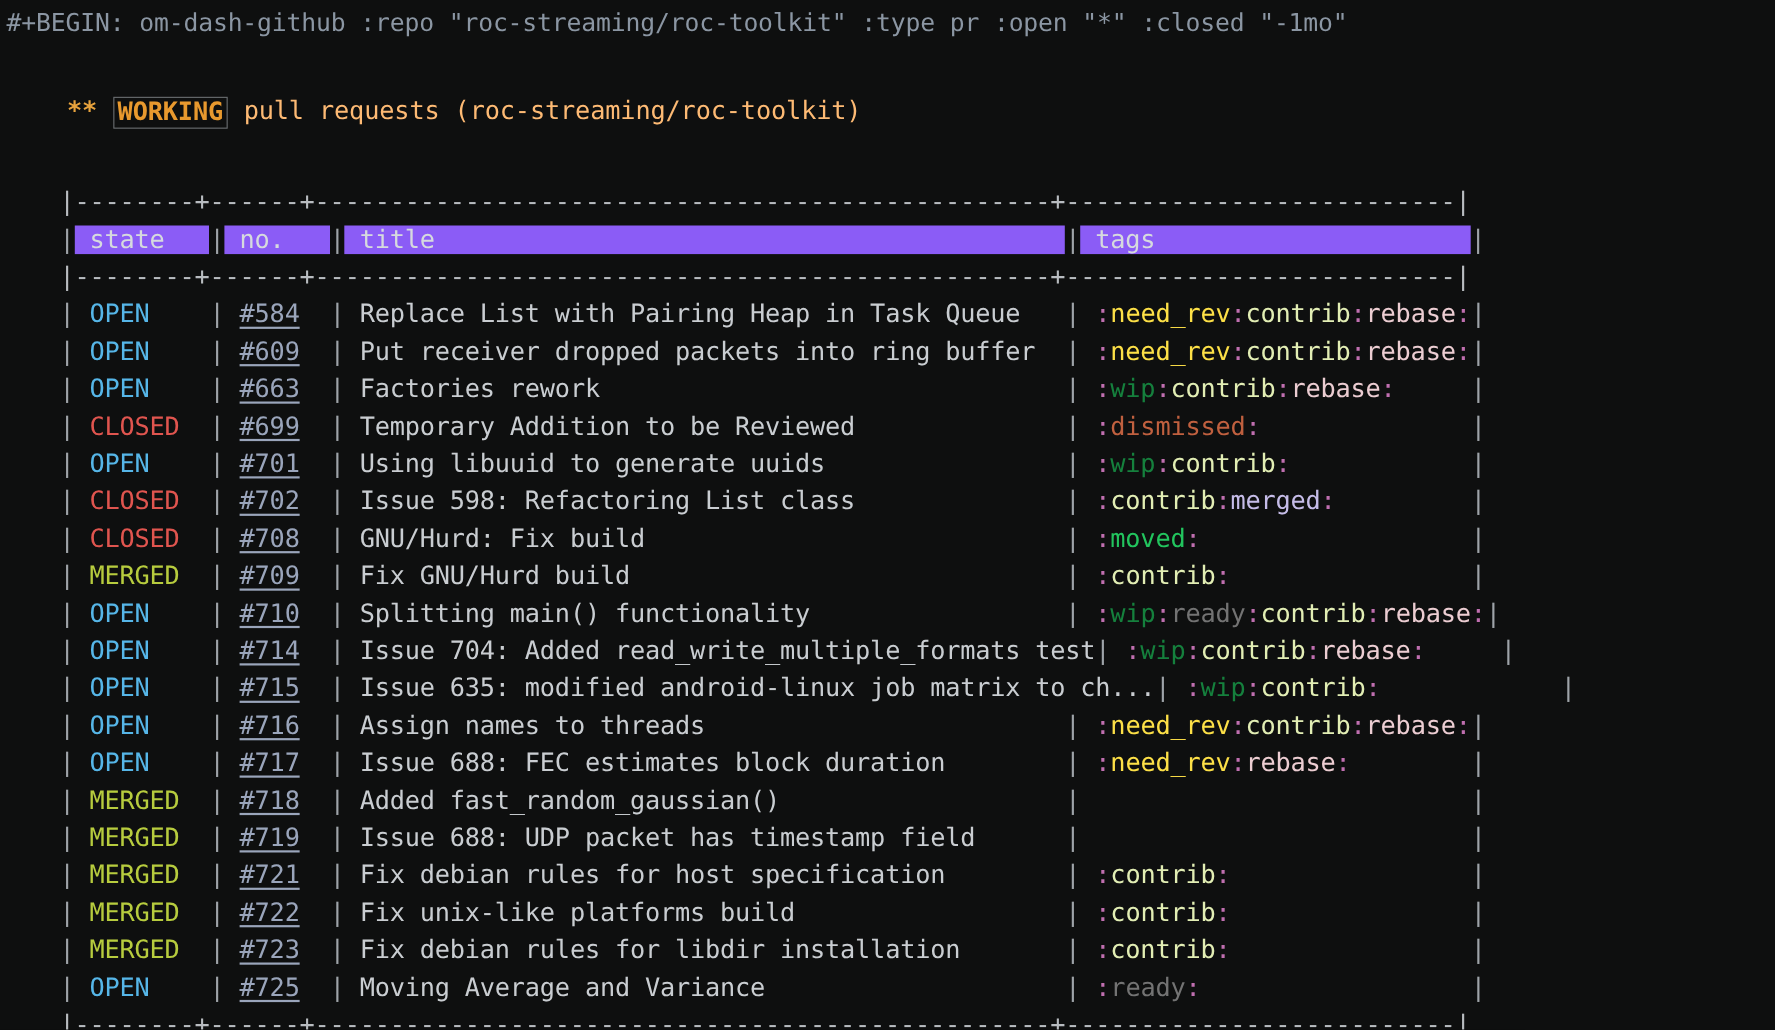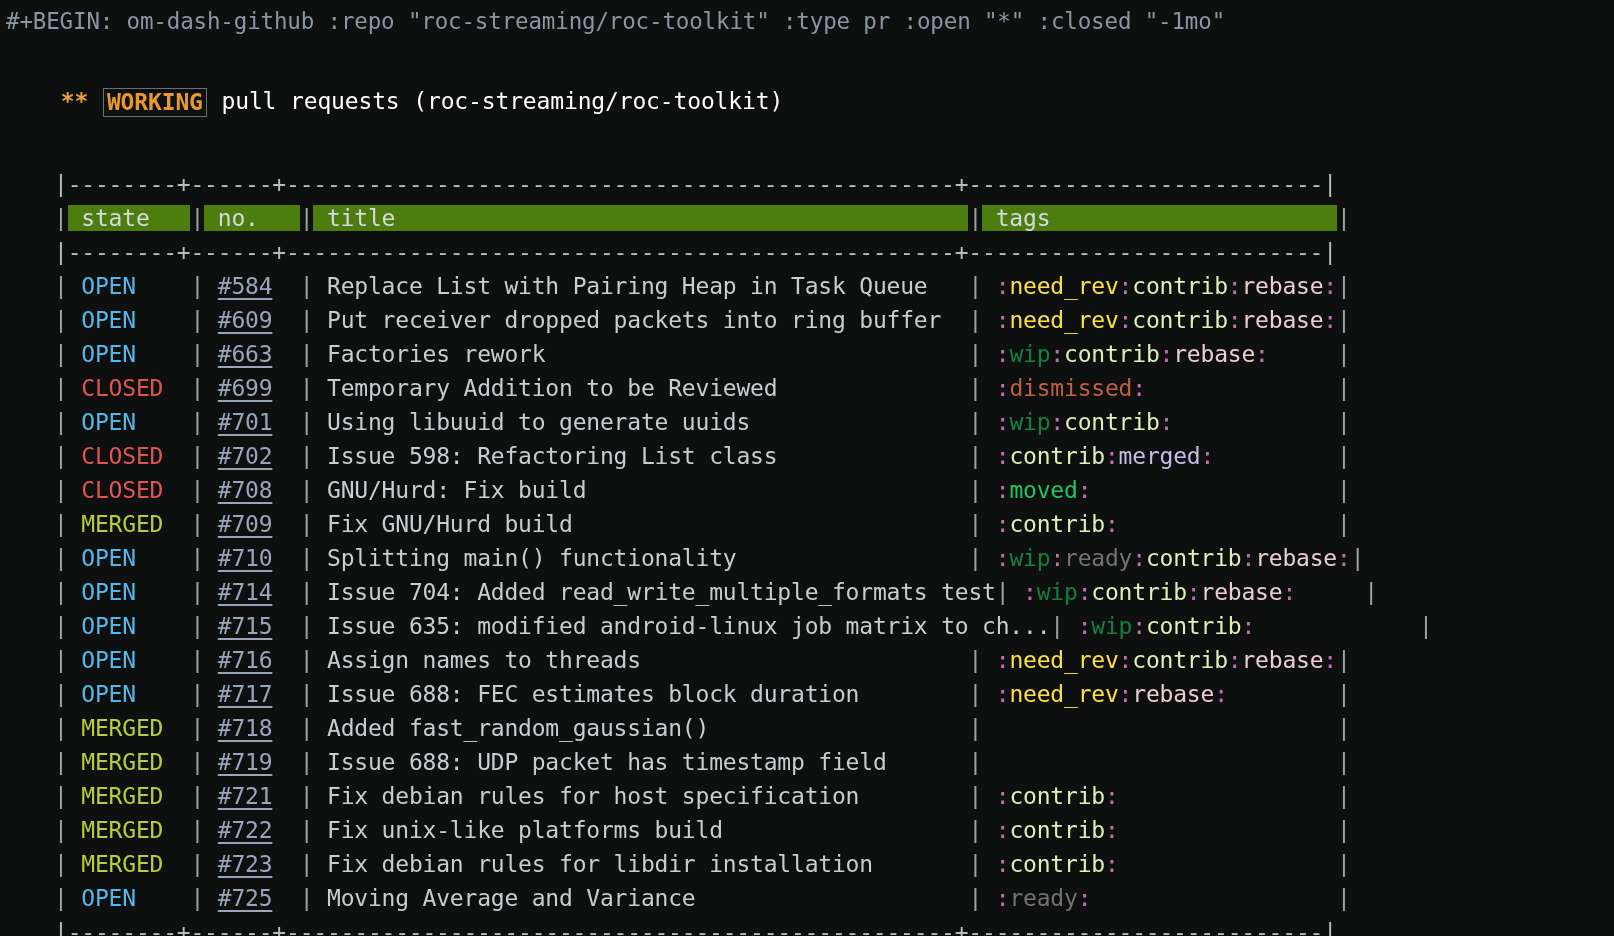--- a/index.html
+++ b/index.html
@@ -57,21 +57,21 @@
     color: #e8992e;
     font-weight: bold;
     border: 1px solid #6b6f72;
     padding: 0px 3px 1px 3px;
     line-height: 26px;
     margin: 12px 1px;
     position: relative;
     top: 1px;
   }
   .org-heading-text {
-    color: #ffffff;
+    color: #fdba74;
   }
 
   
   .table-wrap {
     padding-left: 6px;
     padding-top: 1px;
   }
   table.org-table {
     border-collapse: collapse;
     border-spacing: 0;
@@ -97,21 +97,21 @@
   
   .pipe {
     color: #9ea3a8;
   }
 
   
   .tbl-indent { display: inline-block; width: 48px; }
 
   
   .hdr-cell {
-    background: #4d7c0f;
+    background: #8b5cf6;
     color: #d6dade;
   }
 
   
   .st-open   { color: #56b6e8; }
   .st-closed { color: #e0554f; }
   .st-merged { color: #b7cc3e; }
 
   
   .issue-link {

